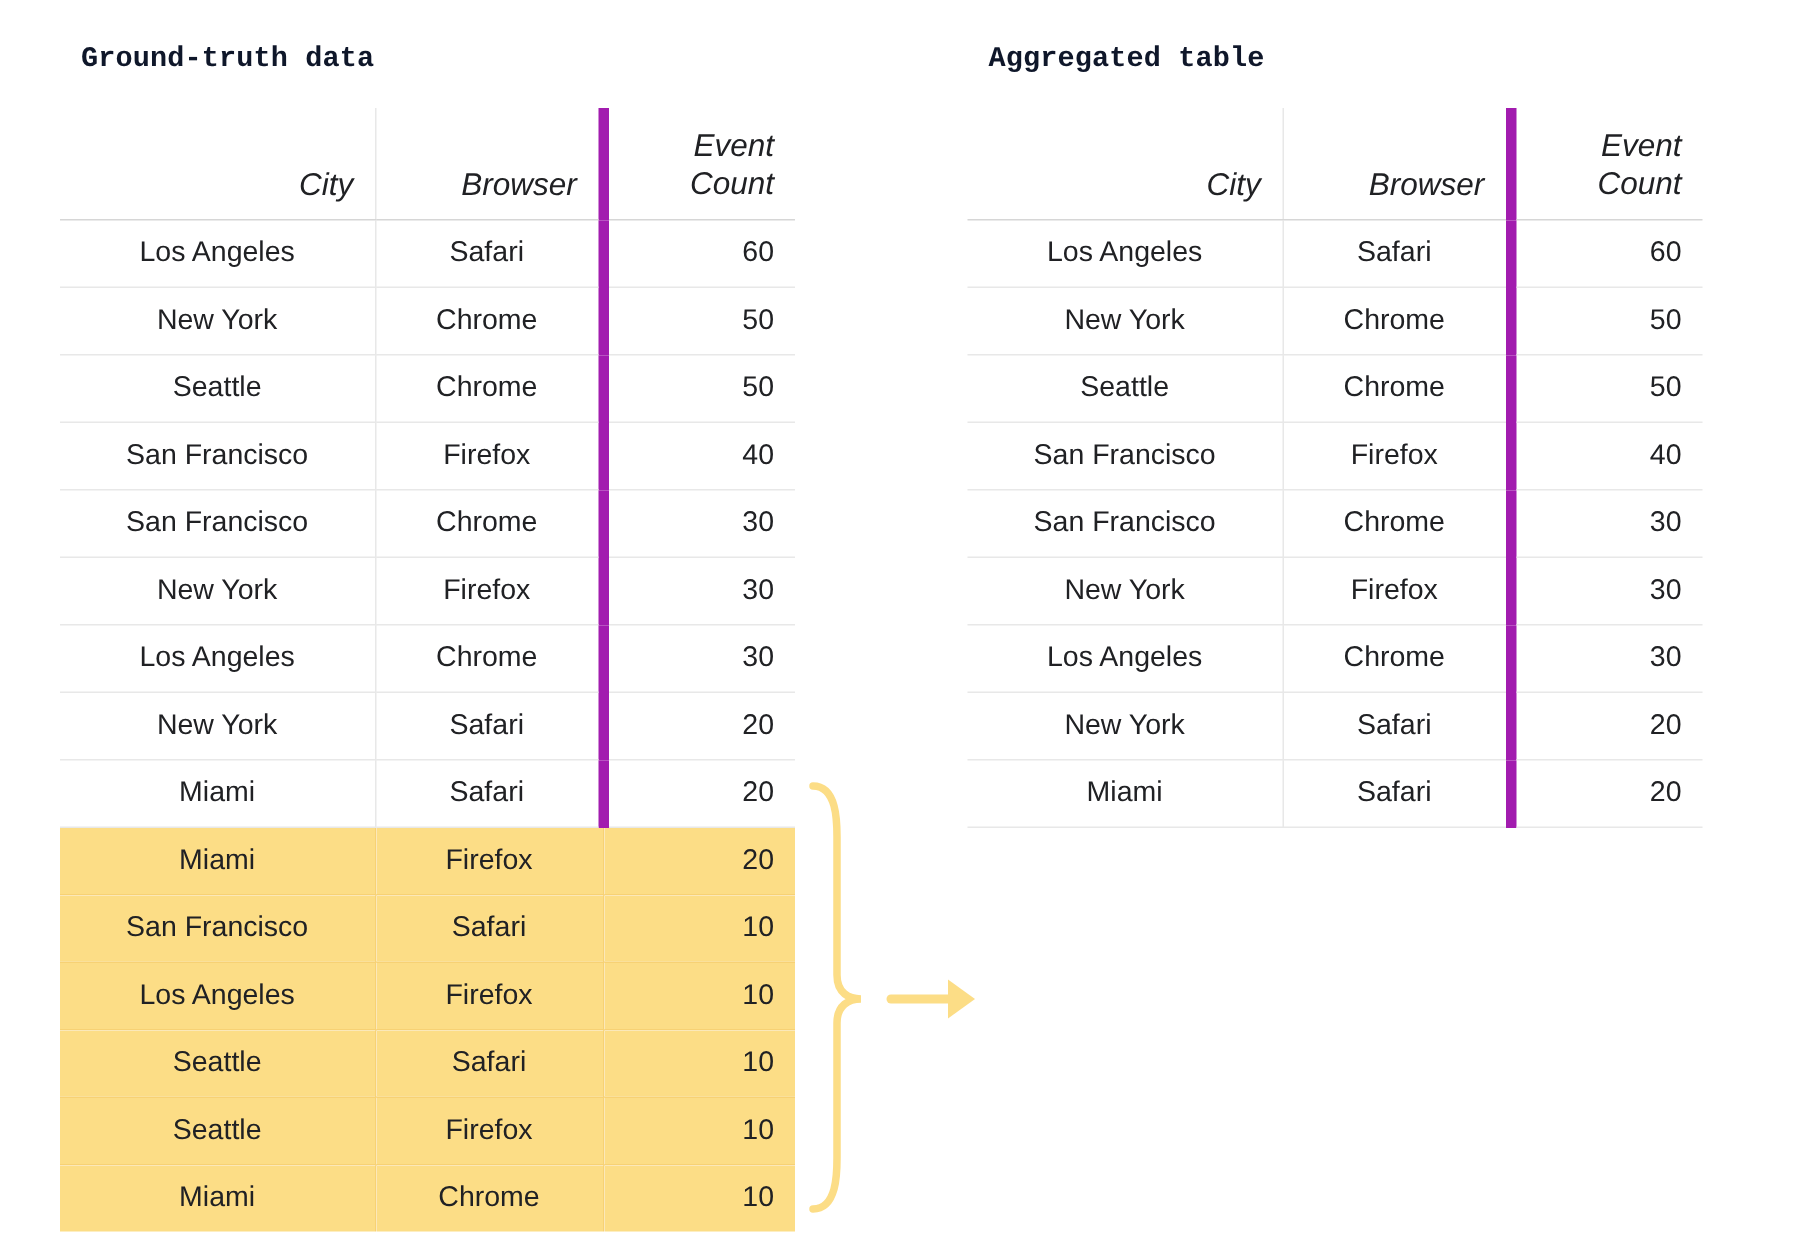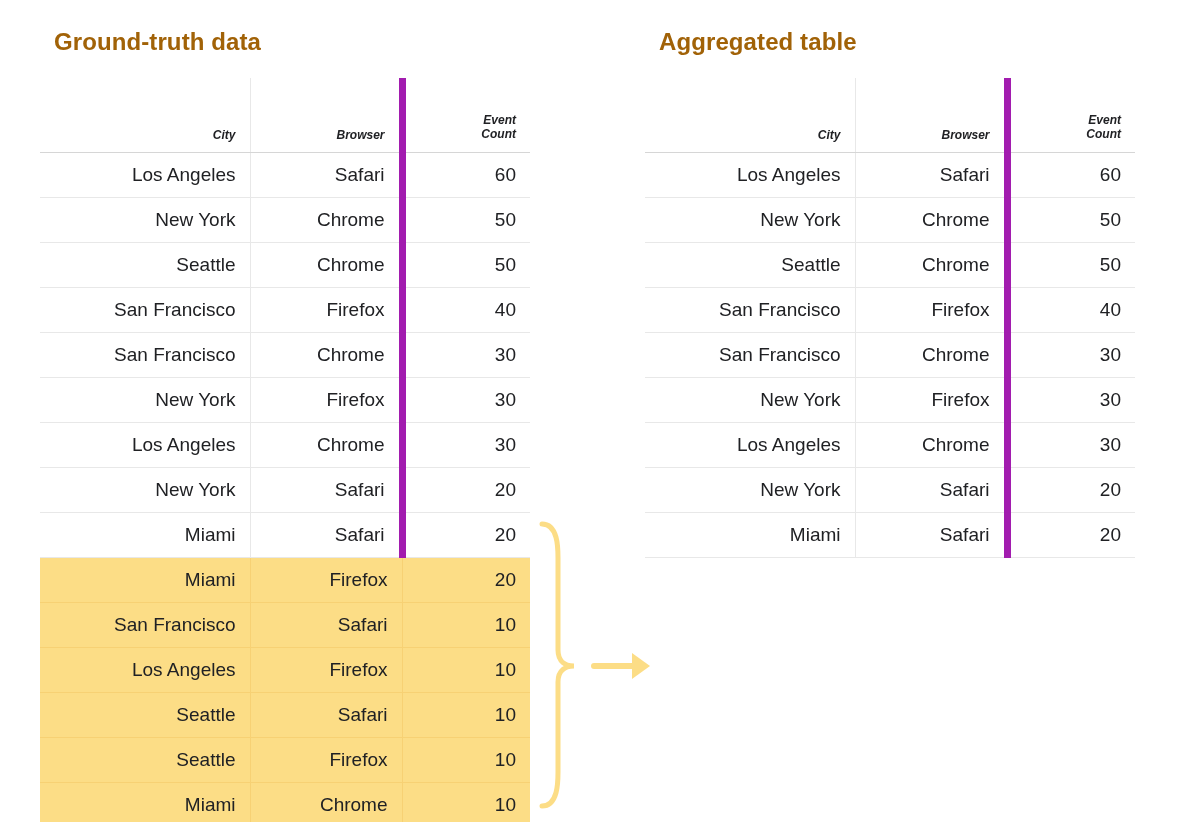--- a/index.html
+++ b/index.html
@@ -21,40 +21,41 @@
     box-sizing: border-box;
   }
   .panel {
     position: absolute;
     top: 28px;
   }
   #panel-left { left: 40px; width: 490px; }
   #panel-right { left: 645px; width: 490px; }
 
   .panel-title {
-    font-size: 24px;
+    font-size: 19px;
     font-weight: bold;
-    color: #a16207;
+    color: #0f172a;
     margin: 0 0 22px 14px;
     letter-spacing: 0.1px;
+    font-family: Liberation Mono, monospace;
   }
 
   table.data-table {
     border-collapse: collapse;
     width: 100%;
     table-layout: fixed;
   }
   table.data-table col.col-city { width: 210px; }
   table.data-table col.col-browser { width: 152px; }
   table.data-table col.col-count { width: 128px; }
 
   table.data-table th {
     font-style: italic;
-    font-weight: bold;
-    font-size: 12px;
+    font-weight: normal;
+    font-size: 21px;
     color: #202124;
     vertical-align: bottom;
     padding: 0 14px 10px 14px;
     border-bottom: 1px solid #d6d6d6;
     height: 74px;
     box-sizing: border-box;
   }
   th.th-city, th.th-browser { text-align: right; }
   th.th-count { text-align: right; line-height: 1.18; }
 
@@ -62,21 +63,21 @@
     font-size: 19px;
     color: #202124;
     padding: 11px 14px 11px 14px;
     border-bottom: 1px solid #e8e8e8;
     white-space: nowrap;
     overflow: hidden;
     text-overflow: ellipsis;
     height: 43px;
     box-sizing: border-box;
   }
-  td.cell-city, td.cell-browser { text-align: right; }
+  td.cell-city, td.cell-browser { text-align: center; }
   td.cell-count { text-align: right; }
 
   tr.row-highlight td {
     background: #fcdd86;
     border-bottom: 1px solid #f7d174;
   }
   tr.row-highlight:last-child td {
     border-bottom: none;
   }
 

